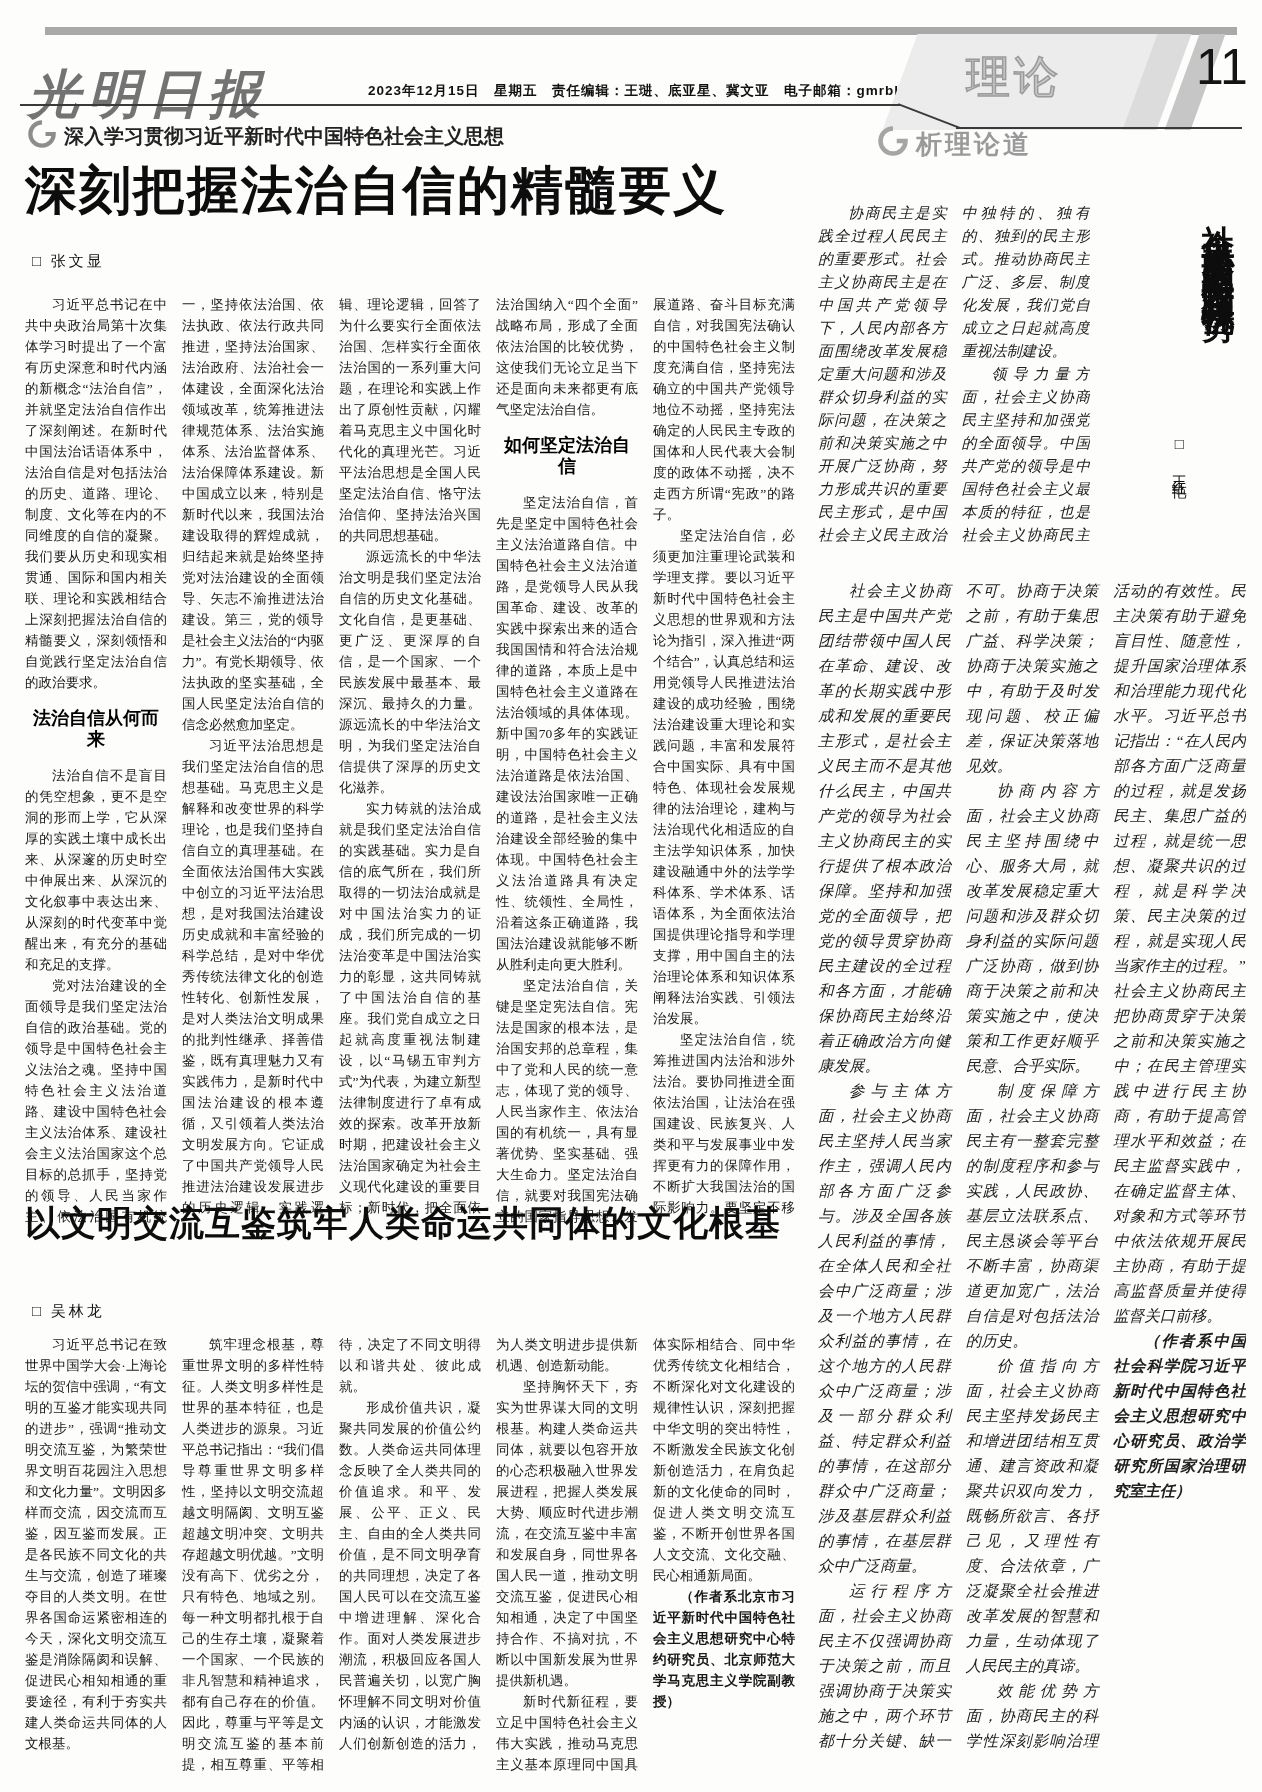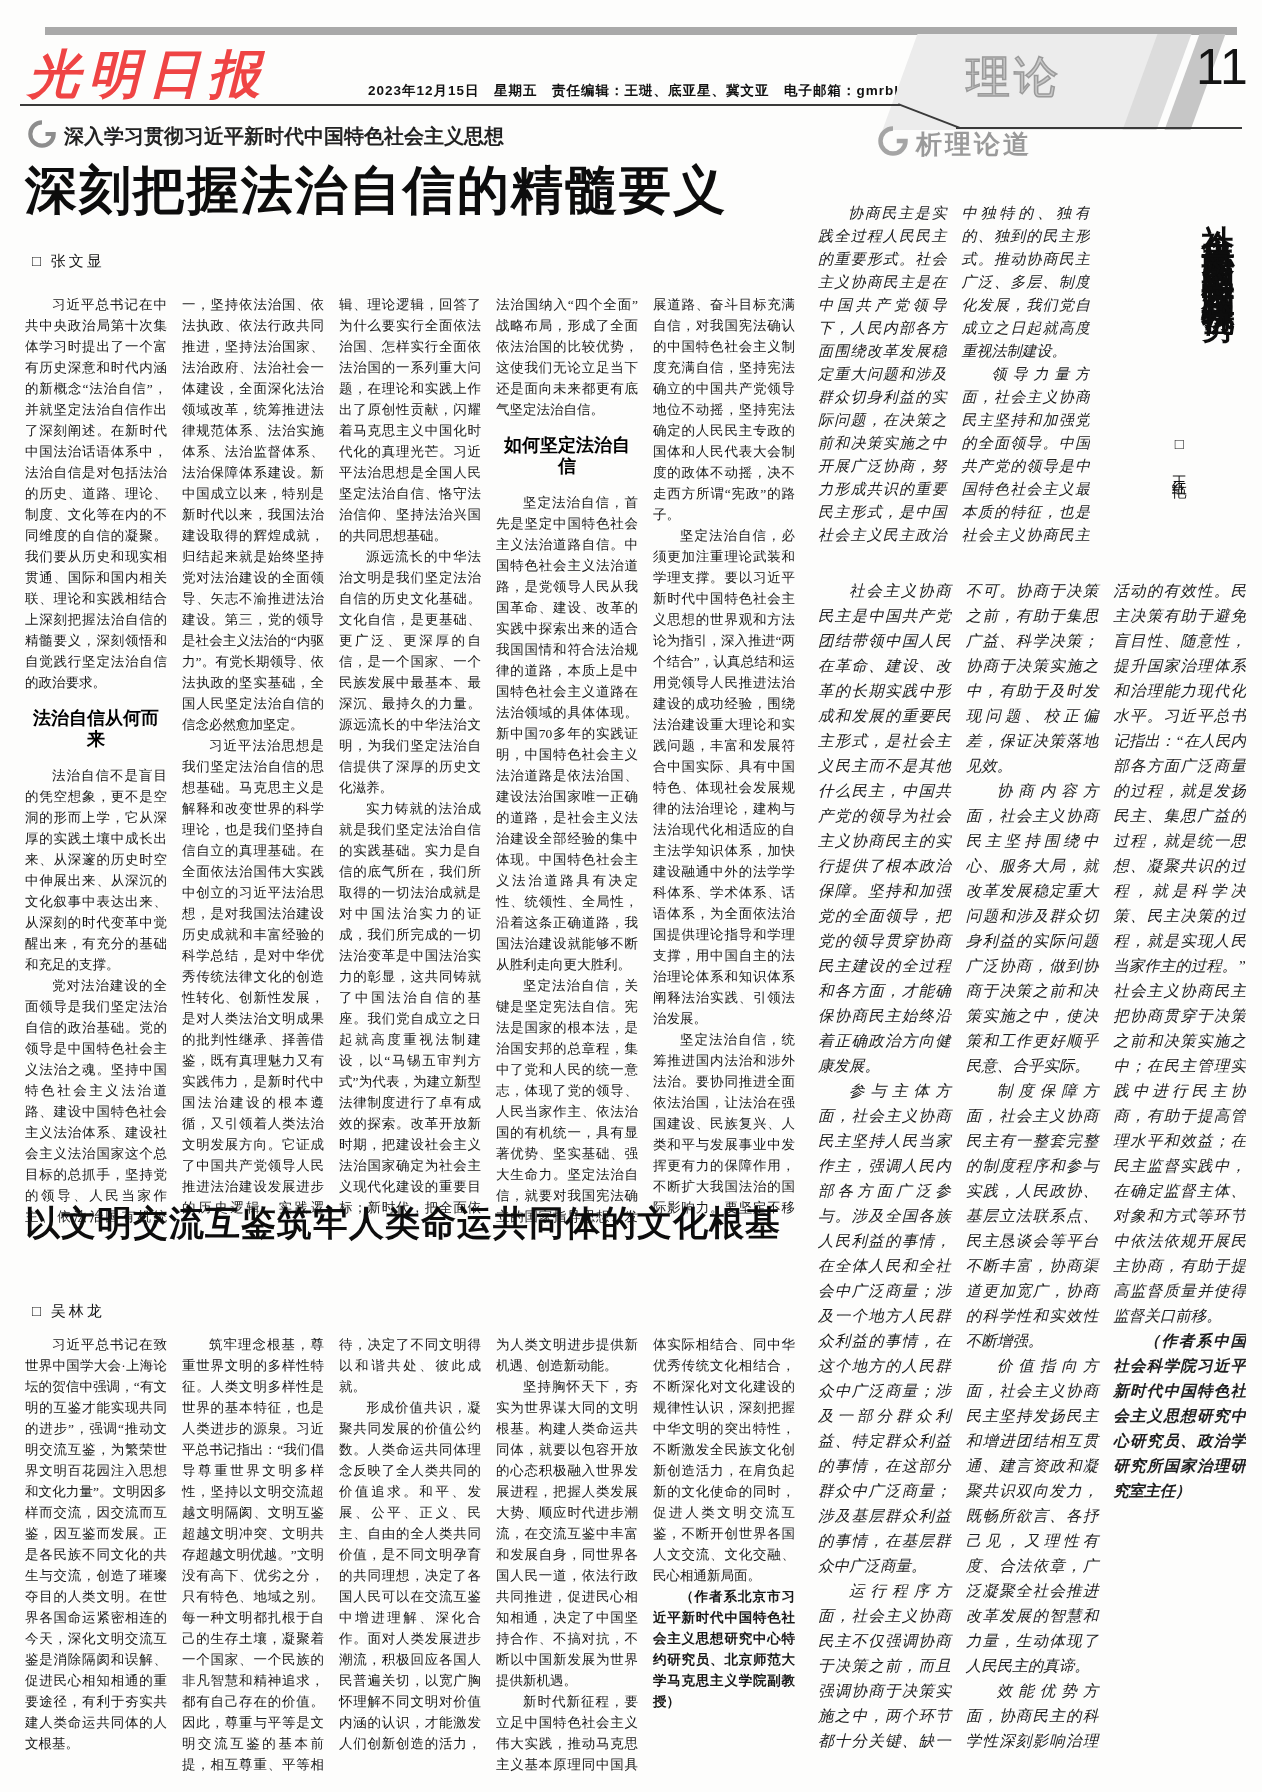--- a/index.html
+++ b/index.html
@@ -1,21 +1,21 @@
 <!DOCTYPE html>
 <html lang="zh"><head>
 <meta charset="utf-8">
 <style>
   html,body{margin:0;padding:0;background:#e9e9e9;}
   .page{position:relative;width:1262px;height:1792px;margin:0 auto;background:#fdfdfc;overflow:hidden;
         font-family:"Liberation Serif","DejaVu Serif",serif;color:#1a1a1a;}
   
   .top-bar{position:absolute;left:45px;top:27px;width:1192px;height:8px;background:#a9a9a9;}
-  .logo{position:absolute;left:28px;top:40px;font-size:52px;font-weight:bold;font-style:italic;
-        letter-spacing:8px;color:#ef4444;font-family:"Liberation Serif",serif;}
+  .logo{position:absolute;left:28px;top:60px;font-size:52px;font-weight:bold;font-style:italic;
+        letter-spacing:8px;color:#737373;font-family:"Liberation Serif",serif;}
   .dateline{position:absolute;left:368px;top:82px;font-size:13.5px;font-weight:bold;
         font-family:"Liberation Sans","DejaVu Sans",sans-serif;color:#111;letter-spacing:1px;}
   .deco-big{position:absolute;left:900px;top:34px;width:250px;height:96px;background:#ececec;transform:skewX(-20deg);}
   .deco-s1{position:absolute;left:1140px;top:34px;width:34px;height:96px;background:#dcdcdc;transform:skewX(-20deg);}
   .deco-s2{position:absolute;left:1182px;top:34px;width:26px;height:96px;background:#c6c6c6;transform:skewX(-20deg);}
   .section-label{position:absolute;left:966px;top:48px;font-size:44px;font-weight:normal;
         font-family:"Liberation Sans",sans-serif;color:#c9c9c9;-webkit-text-stroke:1.5px #9a9a9a;letter-spacing:4px;}
   .page-number{position:absolute;left:1196px;top:38px;font-size:50px;font-family:"Liberation Sans",sans-serif;color:#141414;}
   .rule-main{position:absolute;left:20px;top:104px;width:880px;height:2px;background:#3a3a3a;}
   .rule-slant{position:absolute;left:896px;top:115px;width:66px;height:2px;background:#3a3a3a;transform:rotate(21deg);}
@@ -93,21 +93,21 @@
       <p>坚定法治自信，必须更加注重理论武装和学理支撑。要以习近平新时代中国特色社会主义思想的世界观和方法论为指引，深入推进“两个结合”，认真总结和运用党领导人民推进法治建设的成功经验，围绕法治建设重大理论和实践问题，丰富和发展符合中国实际、具有中国特色、体现社会发展规律的法治理论，建构与法治现代化相适应的自主法学知识体系，加快建设融通中外的法学学科体系、学术体系、话语体系，为全面依法治国提供理论指导和学理支撑，用中国自主的法治理论体系和知识体系阐释法治实践、引领法治发展。</p>
       <p>坚定法治自信，统筹推进国内法治和涉外法治。要协同推进全面依法治国，让法治在强国建设、民族复兴、人类和平与发展事业中发挥更有力的保障作用，不断扩大我国法治的国际影响力。要坚定不移走中国特色社会主义法治道路，遵循人类社会法治现代化的客观规律，把法治发展的一般规律与中国法治发展的具体规律相结合，把法治现代化的进化论模式和建构论模式有机结合，在展示法治大国、文明古国、负责任大国良好形象的同时，推进国际关系法治化，推动全球治理更加民主、更加公正，以中国智慧、中国实践为世界法治文明建设作出贡献。</p>
     </div>
 
   <div class="h1-second">以文明交流互鉴筑牢人类命运共同体的文化根基</div>
   <div class="byline by2">□ 吴林龙</div>
   <div class="art-body body2">
       <p>习近平总书记在致世界中国学大会·上海论坛的贺信中强调，“有文明的互鉴才能实现共同的进步”，强调“推动文明交流互鉴，为繁荣世界文明百花园注入思想和文化力量”。文明因多样而交流，因交流而互鉴，因互鉴而发展。正是各民族不同文化的共生与交流，创造了璀璨夺目的人类文明。在世界各国命运紧密相连的今天，深化文明交流互鉴是消除隔阂和误解、促进民心相知相通的重要途径，有利于夯实共建人类命运共同体的人文根基。</p>
       <p>筑牢理念根基，尊重世界文明的多样性特征。人类文明多样性是世界的基本特征，也是人类进步的源泉。习近平总书记指出：“我们倡导尊重世界文明多样性，坚持以文明交流超越文明隔阂、文明互鉴超越文明冲突、文明共存超越文明优越。”文明没有高下、优劣之分，只有特色、地域之别。每一种文明都扎根于自己的生存土壤，凝聚着一个国家、一个民族的非凡智慧和精神追求，都有自己存在的价值。因此，尊重与平等是文明交流互鉴的基本前提，相互尊重、平等相待，决定了不同文明得以和谐共处、彼此成就。</p>
       <p>形成价值共识，凝聚共同发展的价值公约数。人类命运共同体理念反映了全人类共同的价值追求。和平、发展、公平、正义、民主、自由的全人类共同价值，是不同文明孕育的共同理想，决定了各国人民可以在交流互鉴中增进理解、深化合作。面对人类发展进步潮流，积极回应各国人民普遍关切，以宽广胸怀理解不同文明对价值内涵的认识，才能激发人们创新创造的活力，为人类文明进步提供新机遇、创造新动能。</p>
-      <p>坚持胸怀天下，夯实为世界谋大同的文明根基。构建人类命运共同体，就要以包容开放的心态积极融入世界发展进程，把握人类发展大势、顺应时代进步潮流，在交流互鉴中丰富和发展自身，同世界各国人民一道，依法行政共同推进，促进民心相知相通，决定了中国坚持合作、不搞对抗，不断以中国新发展为世界提供新机遇。</p>
+      <p>坚持胸怀天下，夯实为世界谋大同的文明根基。构建人类命运共同体，就要以包容开放的心态积极融入世界发展进程，把握人类发展大势、顺应时代进步潮流，在交流互鉴中丰富和发展自身，同世界各国人民一道，推动文明交流互鉴，促进民心相知相通，决定了中国坚持合作、不搞对抗，不断以中国新发展为世界提供新机遇。</p>
       <p>新时代新征程，要立足中国特色社会主义伟大实践，推动马克思主义基本原理同中国具体实际相结合、同中华优秀传统文化相结合，不断深化对文化建设的规律性认识，深刻把握中华文明的突出特性，不断激发全民族文化创新创造活力，在肩负起新的文化使命的同时，促进人类文明交流互鉴，不断开创世界各国人文交流、文化交融、民心相通新局面。</p>
       <p class="note">（作者系北京市习近平新时代中国特色社会主义思想研究中心特约研究员、北京师范大学马克思主义学院副教授）</p>
     </div>
 
   <div class="col-header">
     <span class="gicon">
       <svg width="30" height="30" viewBox="0 0 24 24">
           <path d="M12 2a10 10 0 1 0 10 10h-7" fill="none" stroke="#a5a5a5" stroke-width="3.6"></path>
         </svg>
     </span>
@@ -119,19 +119,19 @@
     </div>
   <div class="v-block">
     <div class="v-title">社会主义协商民主的科学内涵与独特优势</div>
     <div class="v-author">□ 王红艳</div>
   </div>
   <div class="art-body kai col-bottom">
       <p>社会主义协商民主是中国共产党团结带领中国人民在革命、建设、改革的长期实践中形成和发展的重要民主形式，是社会主义民主而不是其他什么民主，中国共产党的领导为社会主义协商民主的实行提供了根本政治保障。坚持和加强党的全面领导，把党的领导贯穿协商民主建设的全过程和各方面，才能确保协商民主始终沿着正确政治方向健康发展。</p>
       <p>参与主体方面，社会主义协商民主坚持人民当家作主，强调人民内部各方面广泛参与。涉及全国各族人民利益的事情，在全体人民和全社会中广泛商量；涉及一个地方人民群众利益的事情，在这个地方的人民群众中广泛商量；涉及一部分群众利益、特定群众利益的事情，在这部分群众中广泛商量；涉及基层群众利益的事情，在基层群众中广泛商量。</p>
       <p>运行程序方面，社会主义协商民主不仅强调协商于决策之前，而且强调协商于决策实施之中，两个环节都十分关键、缺一不可。协商于决策之前，有助于集思广益、科学决策；协商于决策实施之中，有助于及时发现问题、校正偏差，保证决策落地见效。</p>
       <p>协商内容方面，社会主义协商民主坚持围绕中心、服务大局，就改革发展稳定重大问题和涉及群众切身利益的实际问题广泛协商，做到协商于决策之前和决策实施之中，使决策和工作更好顺乎民意、合乎实际。</p>
-      <p>制度保障方面，社会主义协商民主有一整套完整的制度程序和参与实践，人民政协、基层立法联系点、民主恳谈会等平台不断丰富，协商渠道更加宽广，协商的科学性和实效性不断增强。</p>
+      <p>制度保障方面，社会主义协商民主有一整套完整的制度程序和参与实践，人民政协、基层立法联系点、民主恳谈会等平台不断丰富，协商渠道更加宽广，法治自信是对包括法治的历史。</p>
       <p>价值指向方面，社会主义协商民主坚持发扬民主和增进团结相互贯通、建言资政和凝聚共识双向发力，既畅所欲言、各抒己见，又理性有度、合法依章，广泛凝聚全社会推进改革发展的智慧和力量，生动体现了人民民主的真谛。</p>
       <p>效能优势方面，协商民主的科学性深刻影响治理活动的有效性。民主决策有助于避免盲目性、随意性，提升国家治理体系和治理能力现代化水平。习近平总书记指出：“在人民内部各方面广泛商量的过程，就是发扬民主、集思广益的过程，就是统一思想、凝聚共识的过程，就是科学决策、民主决策的过程，就是实现人民当家作主的过程。”社会主义协商民主把协商贯穿于决策之前和决策实施之中；在民主管理实践中进行民主协商，有助于提高管理水平和效益；在民主监督实践中，在确定监督主体、对象和方式等环节中依法依规开展民主协商，有助于提高监督质量并使得监督关口前移。</p>
       <p class="note">（作者系中国社会科学院习近平新时代中国特色社会主义思想研究中心研究员、政治学研究所国家治理研究室主任）</p>
     </div>
 
 </div>
 
 </body></html>

